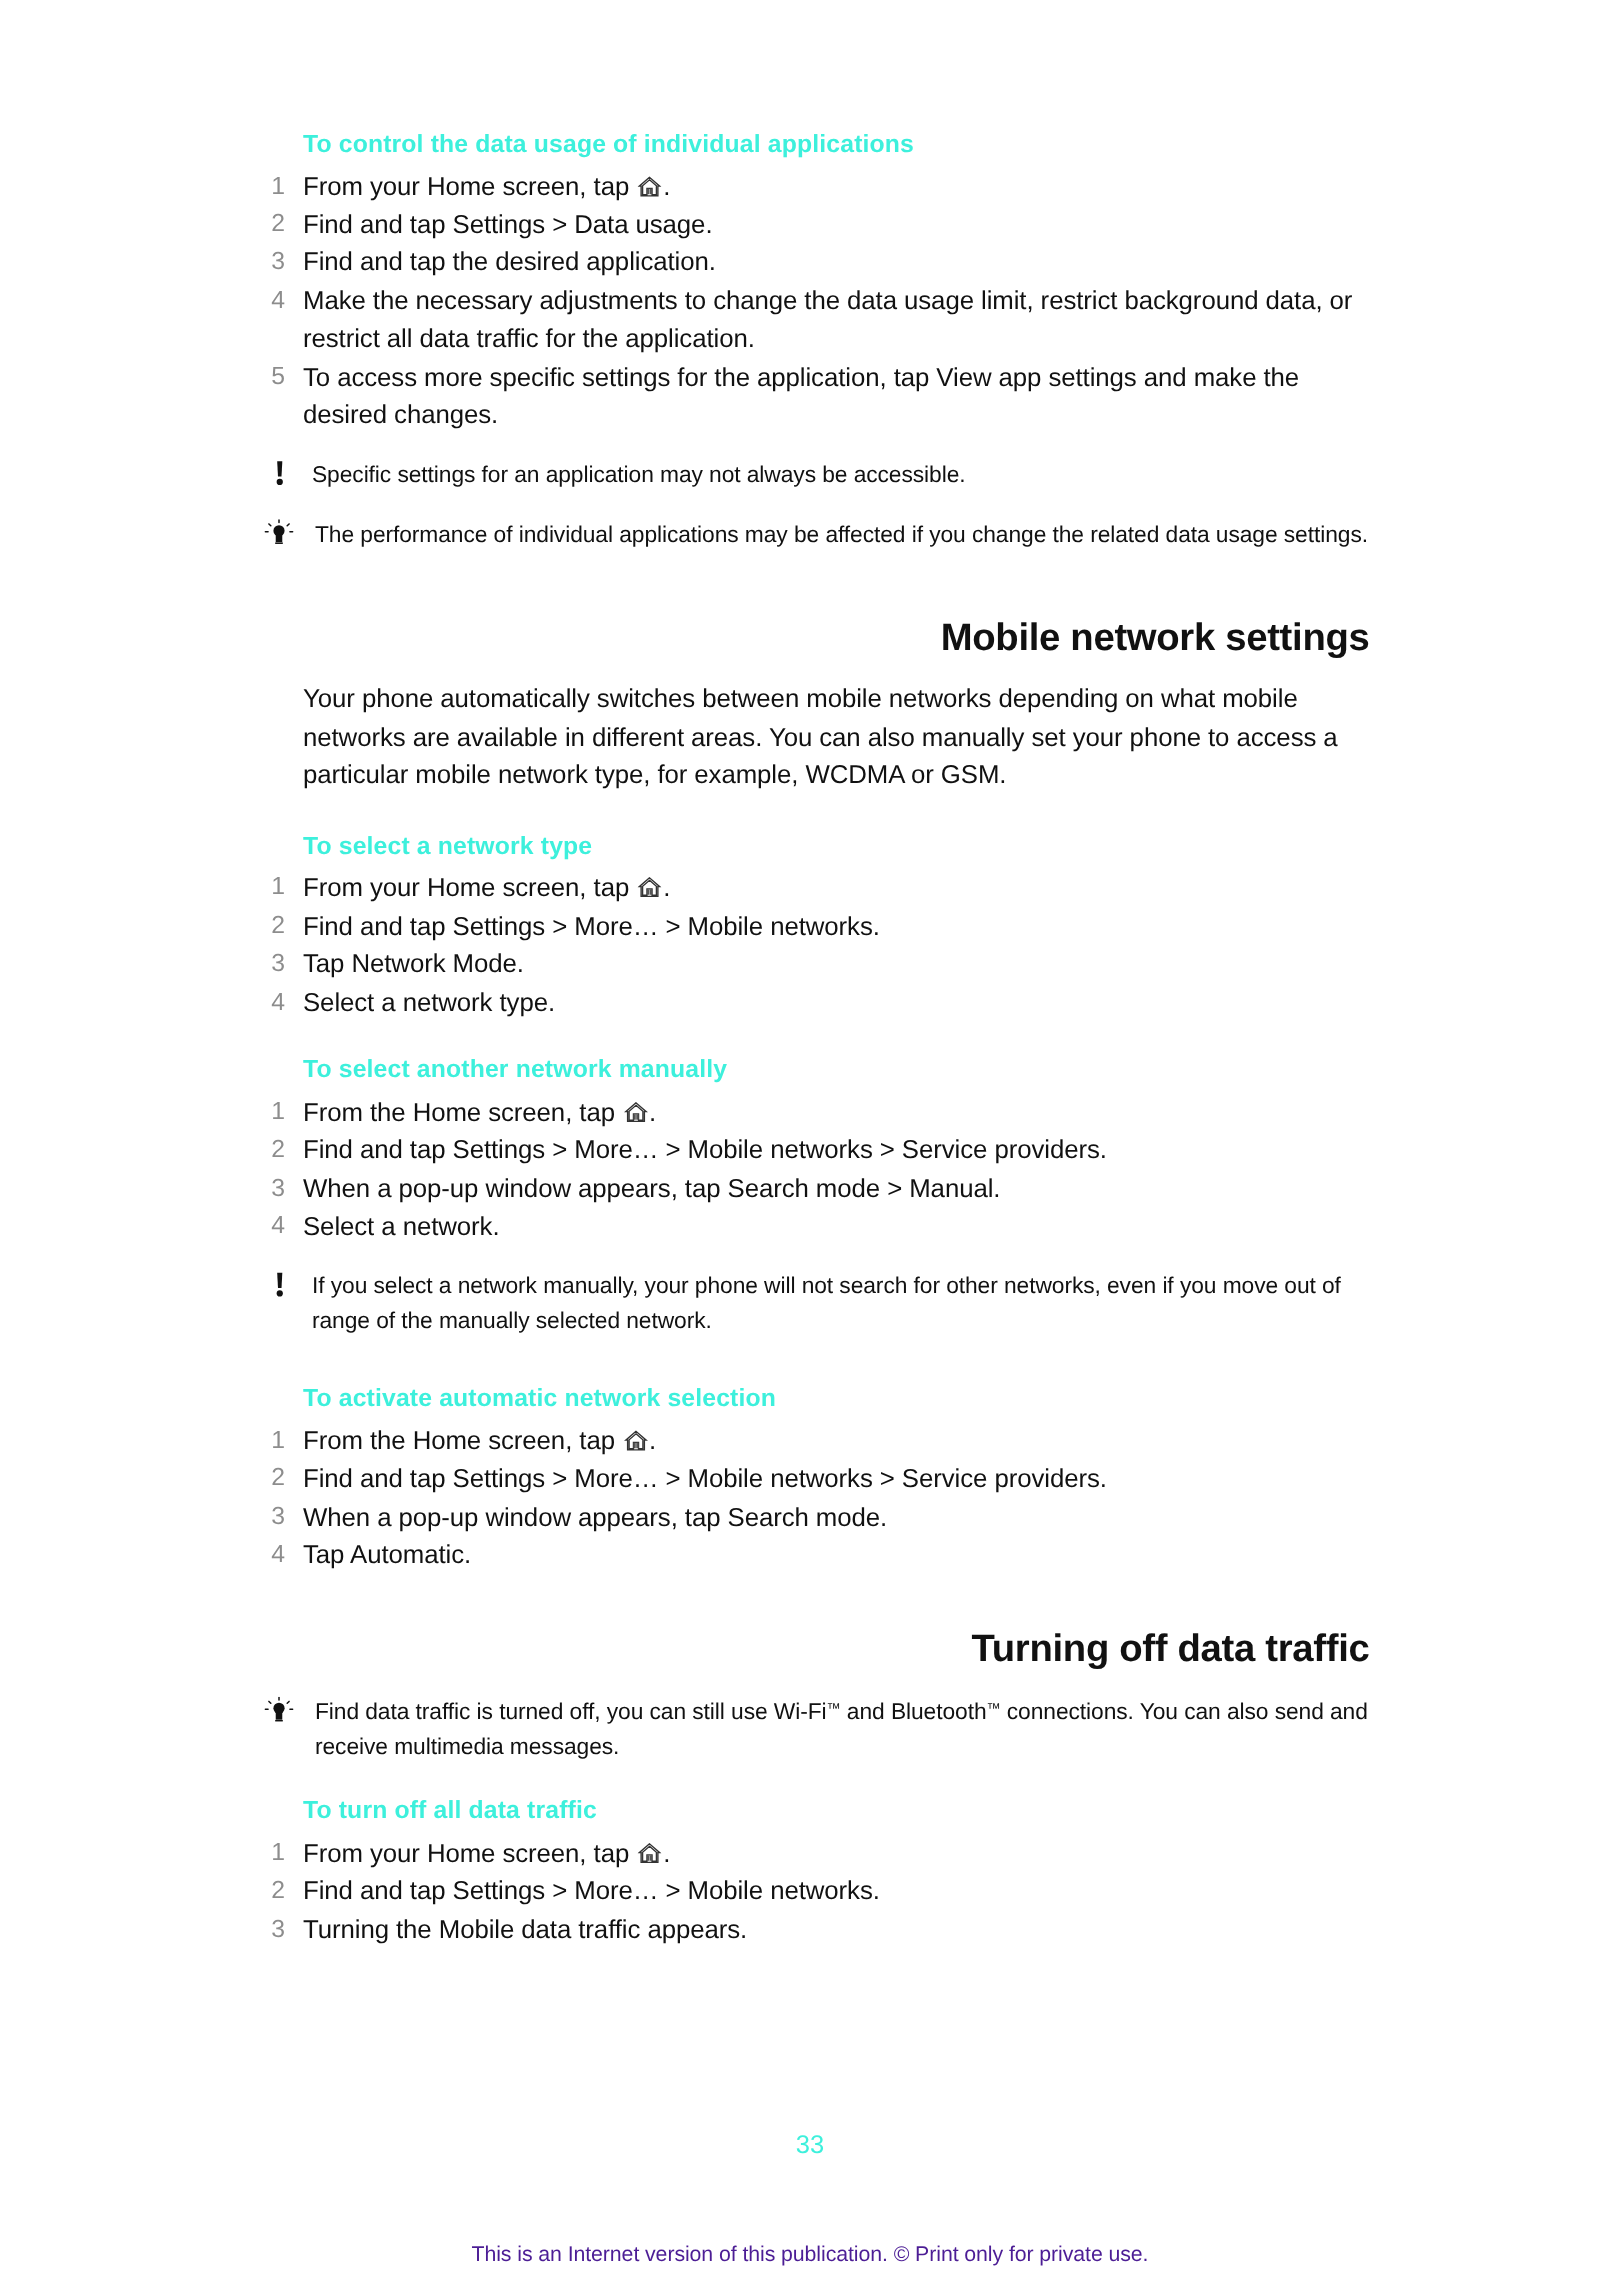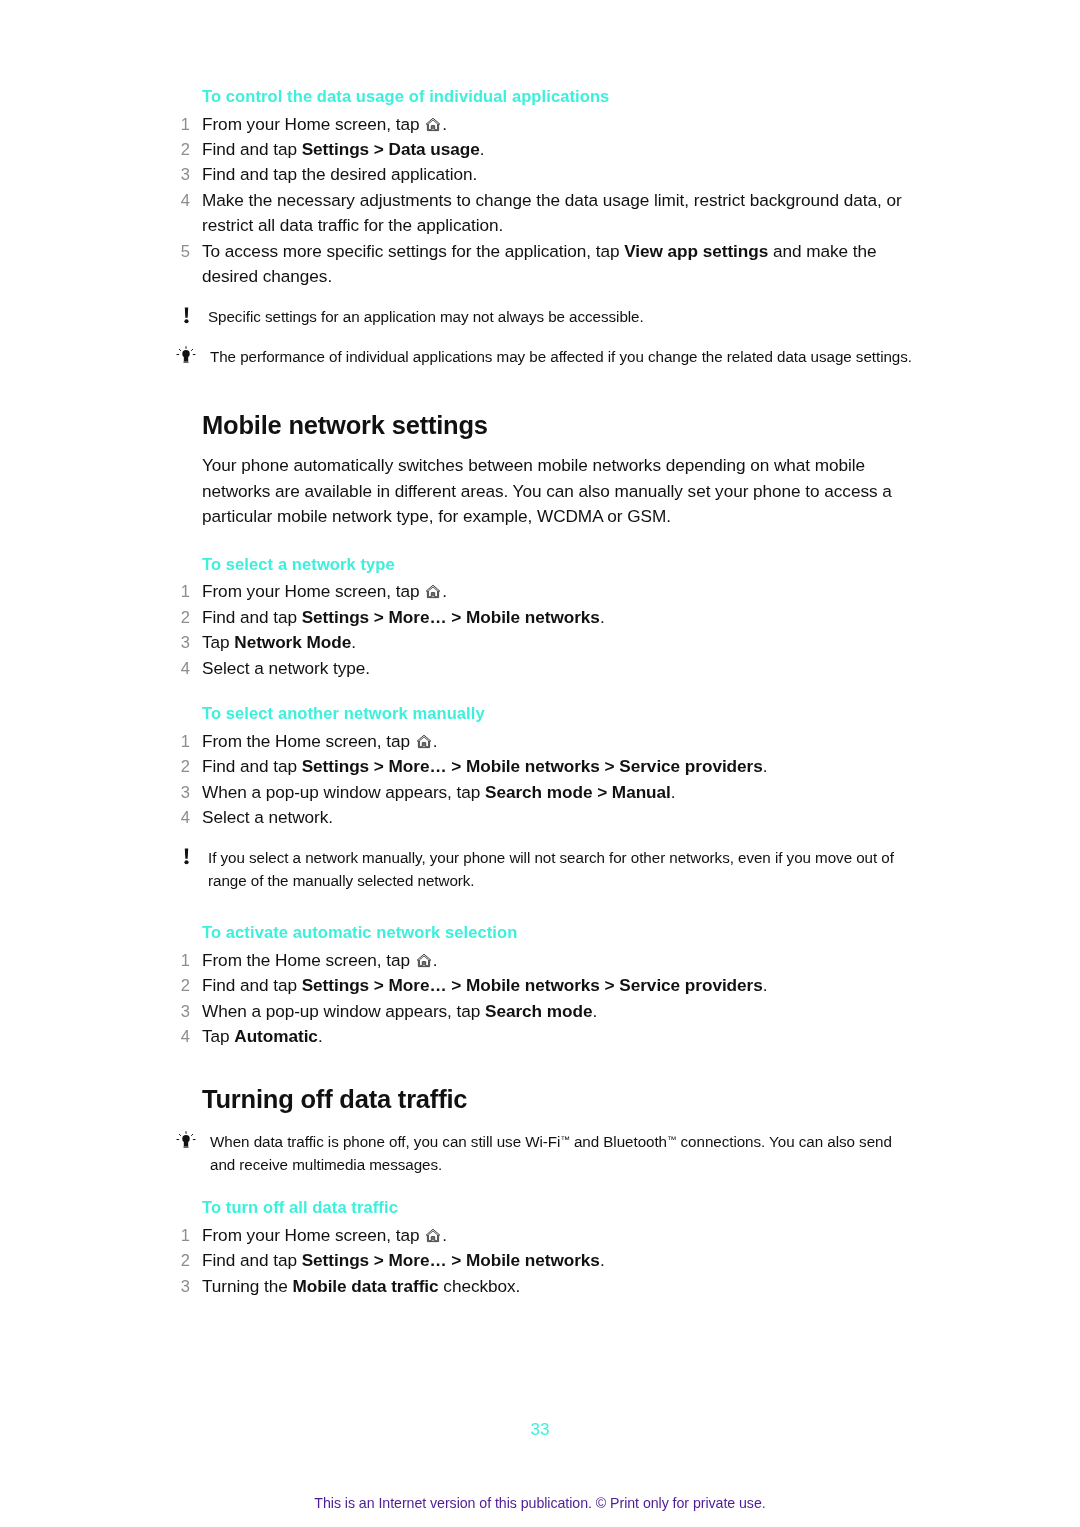--- a/index.html
+++ b/index.html
@@ -31,20 +31,21 @@
   }
 
   
   .h1 {
     font-size: 25.5px;
     font-weight: bold;
     color: #111111;
     letter-spacing: -0.2px;
     margin: 0 0 12px 34px;
     line-height: 1.2;
+    text-align: right;
   }
 
   .h3 {
     font-size: 16.5px;
     font-weight: bold;
     color: #3DF0DC;
     margin: 0 0 5px 34px;
     letter-spacing: 0.1px;
     line-height: 1.25;
   }
@@ -74,21 +75,21 @@
   }
   ol.steps li .num {
     position: absolute;
     left: 8px;
     top: 0;
     width: 14px;
     text-align: right;
     color: #8d8d8d;
     font-size: 16.5px;
   }
-  ol.steps li b { font-weight: bold; }
+  ol.steps li b { font-weight: normal; }
 
   
   .note {
     position: relative;
     padding-left: 40px;
     margin-top: 17px;
     margin-bottom: 8px;
     font-size: 15.2px;
     line-height: 22.5px;
     color: #111111;
@@ -314,41 +315,41 @@
           <rect x="8.2" y="17.2" width="5.6" height="1.1" fill="#111"></rect>
           <g stroke="#111" stroke-width="1.1" stroke-linecap="round">
             <line x1="11" y1="0.7" x2="11" y2="2.6"></line>
             <line x1="3.6" y1="3.6" x2="5.0" y2="5.0"></line>
             <line x1="18.4" y1="3.6" x2="17.0" y2="5.0"></line>
             <line x1="1.0" y1="9.4" x2="3.0" y2="9.4"></line>
             <line x1="21.0" y1="9.4" x2="19.0" y2="9.4"></line>
           </g>
         </svg>
       </span>
-      <span>When data traffic is phone off, you can still use Wi-Fi</span><sup class="tm">™</sup><span> and Bluetooth</span><sup class="tm">™</sup><span> connections. You can also send and receive multimedia messages.</span>
+      <span>Find data traffic is turned off, you can still use Wi-Fi</span><sup class="tm">™</sup><span> and Bluetooth</span><sup class="tm">™</sup><span> connections. You can also send and receive multimedia messages.</span>
     </div>
 
     <div class="gap-sm"></div>
 
     <h3 class="h3">To turn off all data traffic</h3>
     <ol class="steps">
       <li>
         <span class="num">1</span>
         <span>From your Home screen, tap </span><span class="home-icon"><svg viewBox="0 0 16 15" width="16" height="15">
               <path d="M8 1.2 L1.2 7.1 L2.4 7.1 L2.4 13.6 L13.6 13.6 L13.6 7.1 L14.8 7.1 Z M8 2.9 L12.6 6.9 L12.6 12.7 L9.7 12.7 L9.7 8.6 L6.3 8.6 L6.3 12.7 L3.4 12.7 L3.4 6.9 Z" fill="none" stroke="#333" stroke-width="0.9"></path>
               <path d="M6.3 8.9 L7.85 8.9 L7.85 12.5 L6.3 12.5 Z M8.15 8.9 L9.7 8.9 L9.7 12.5 L8.15 12.5 Z" fill="#555"></path>
             </svg></span><span>.</span>
       </li>
       <li>
         <span class="num">2</span>
         <span>Find and tap </span><b>Settings &gt; More… &gt; Mobile networks</b><span>.</span>
       </li>
       <li>
         <span class="num">3</span>
-        <span>Turning the </span><b>Mobile data traffic</b><span> checkbox.</span>
+        <span>Turning the </span><b>Mobile data traffic</b><span> appears.</span>
       </li>
     </ol>
 
   </div>
 
   <div class="page-number">33</div>
   <div class="footer-note">This is an Internet version of this publication. © Print only for private use.</div>
 </div>
 
 </body></html>

